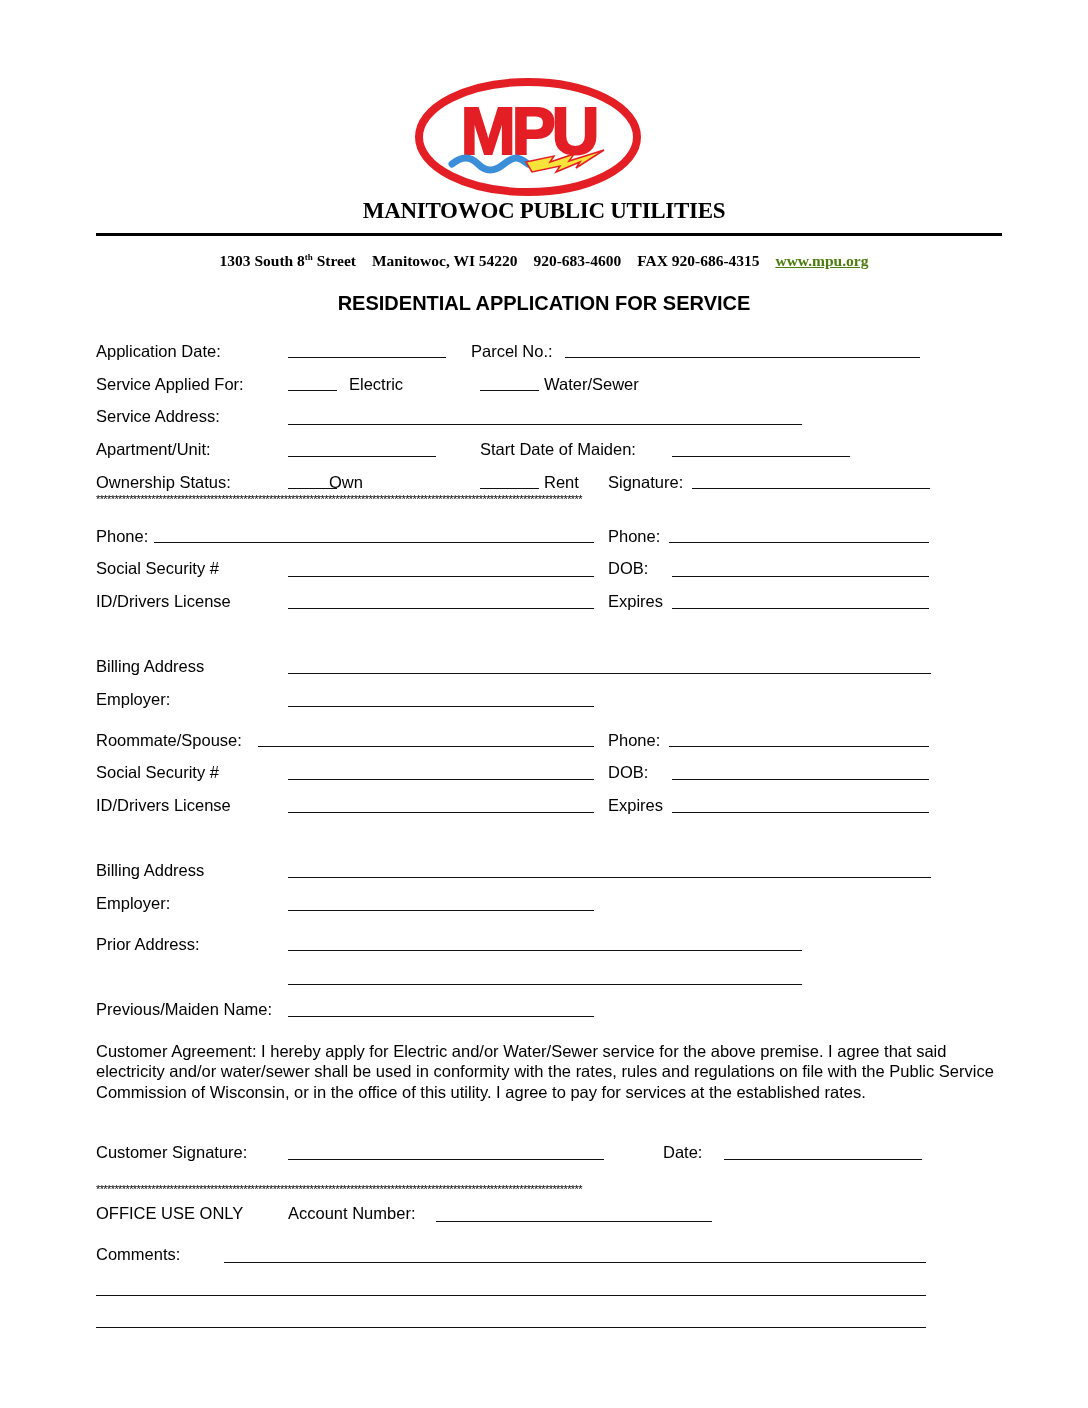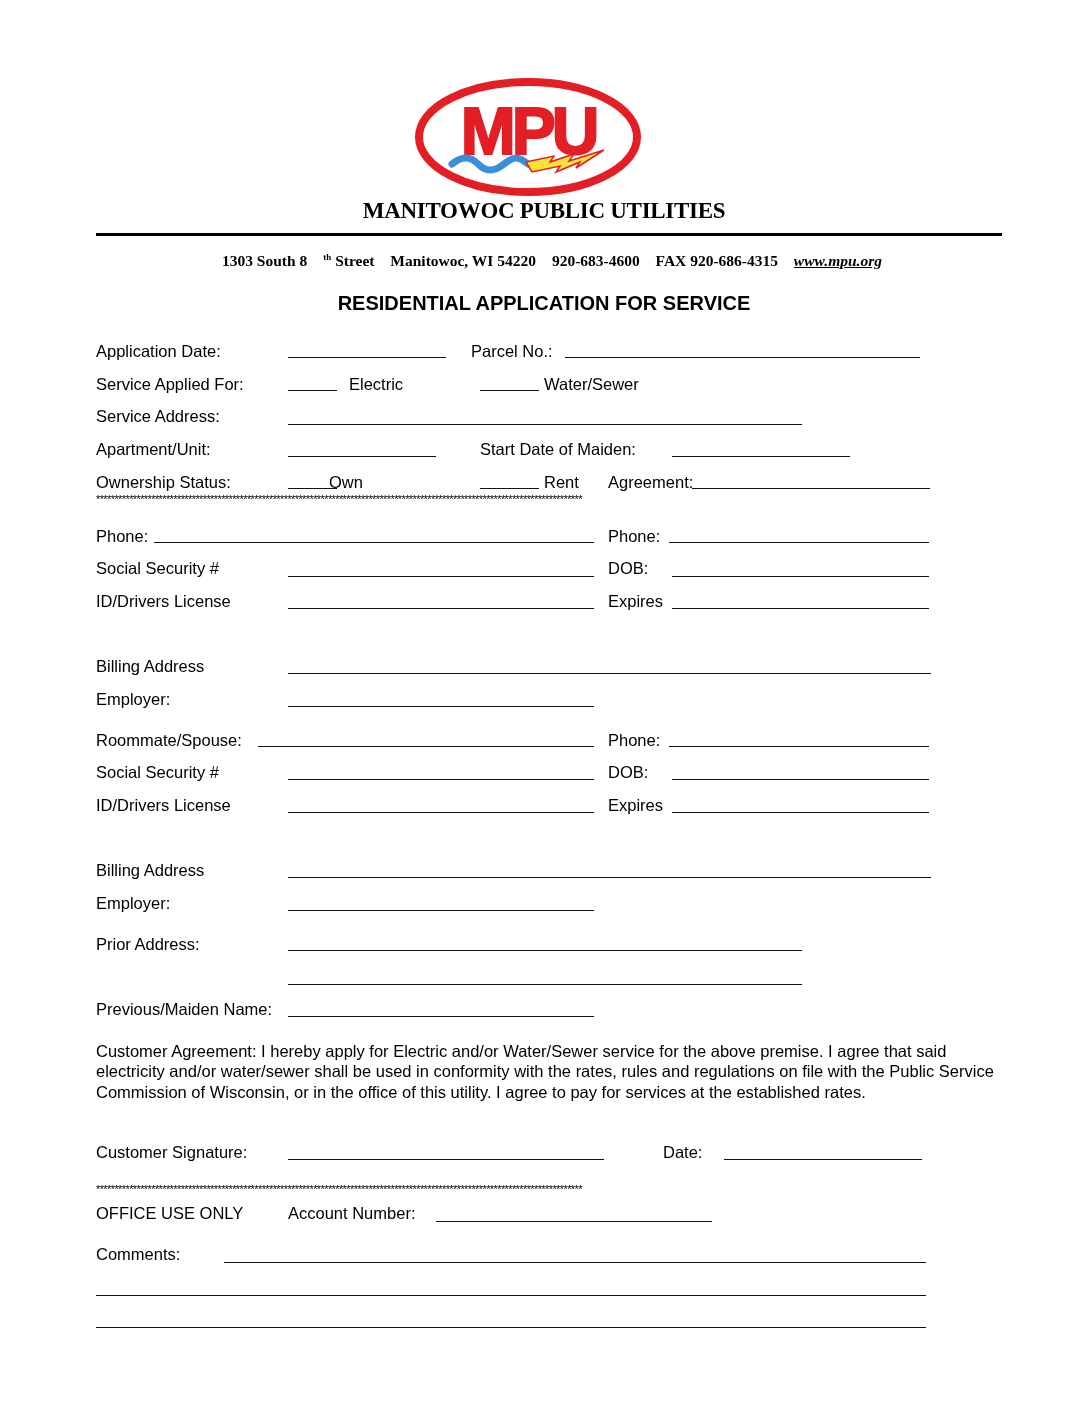--- a/index.html
+++ b/index.html
@@ -7,40 +7,40 @@
   .abs { position: absolute; }
   .sans { font-family: "Liberation Sans", sans-serif; font-size: 16.5px; line-height: 20px; white-space: nowrap; text-align: right; }
   .line { position: absolute; height: 0; border-top: 1.6px solid #111; }
   .stars { position: absolute; font-family: "Liberation Sans", sans-serif; font-size: 11px; letter-spacing: -0.6px; line-height: 10px; white-space: nowrap; overflow: hidden; }
   #logo { position: absolute; left: 414px; top: 78px; width: 228px; height: 118px; }
   #org-title { left: 0; width: 1088px; top: 198px; text-align: center; font-family: "Liberation Serif", serif; font-weight: bold; font-size: 23px; letter-spacing: -0.3px; }
   #header-rule { left: 96px; top: 233px; width: 906px; height: 3px; background: #000; }
   #address-bar { left: 0; width: 1088px; top: 252px; text-align: center; font-family: "Liberation Serif", serif; font-weight: bold; font-size: 15.5px; white-space: nowrap; }
   #address-bar span { margin: 0 6px; }
   #address-bar sup { font-size: 9px; }
-  #website { color: #000000; text-decoration: underline; cursor: pointer; font-style: italic; }
+  #website { color: #4d7c0f; text-decoration: underline; cursor: pointer; }
   #form-title { left: 0; width: 1088px; top: 292px; text-align: center; font-family: "Liberation Sans", sans-serif; font-weight: bold; font-size: 20px; }
   .para { left: 96px; width: 900px; font-family: "Liberation Sans", sans-serif; font-size: 16.5px; line-height: 20.3px; }
   .field { cursor: text; }
 </style>
 </head>
 <body>
 
 <svg id="logo" viewBox="0 0 228 118">
   <ellipse cx="114" cy="59" rx="109" ry="55" fill="#ffffff" stroke="#e31e24" stroke-width="8"></ellipse>
   <text x="114" y="76" text-anchor="middle" font-family="Liberation Sans, sans-serif" font-weight="bold" font-size="66" fill="#e31e24" stroke="#e31e24" stroke-width="2" letter-spacing="-4">MPU</text>
   <path d="M38 86 C48 78, 56 78, 64 86 S80 94, 90 86 S104 78, 114 86" fill="none" stroke="#3a8fd8" stroke-width="7" stroke-linecap="round"></path>
   <path d="M112 84 L140 78 L136 84 L160 76 L155 83 L190 72 L162 90 L166 84 L142 94 L146 88 L118 94 Z" fill="#f7e33a" stroke="#e31e24" stroke-width="1.5"></path>
 </svg>
 
 <div id="org-title" class="abs">MANITOWOC PUBLIC UTILITIES</div>
 <div id="header-rule" class="abs"></div>
 
 <div id="address-bar" class="abs">
-  <span><span style="margin:16px">1303 South 8</span><sup>th</sup><span style="margin:0"> Street</span></span>
+  <span><span style="margin:0">1303 South 8</span><sup>th</sup><span style="margin:0"> Street</span></span>
   <span>Manitowoc, WI  54220</span>
   <span>920-683-4600</span>
   <span>FAX 920-686-4315</span>
   <span id="website">www.mpu.org</span>
 </div>
 
 <div id="form-title" class="abs">RESIDENTIAL APPLICATION FOR SERVICE</div>
 
 <div class="abs sans" style="left:96px;top:341px">Application Date:</div>
 <div class="line field" style="left:288px;top:357px;width:158px"></div>
@@ -59,21 +59,21 @@
 <div class="abs sans" style="left:96px;top:439px">Apartment/Unit:</div>
 <div class="line field" style="left:288px;top:456px;width:148px"></div>
 <div class="abs sans" style="left:480px;top:439px">Start Date of Maiden:</div>
 <div class="line field" style="left:672px;top:456px;width:178px"></div>
 
 <div class="abs sans" style="left:96px;top:472px">Ownership Status:</div>
 <div class="line field" style="left:288px;top:488px;width:49px"></div>
 <div class="abs sans" style="left:329px;top:472px">Own</div>
 <div class="line field" style="left:480px;top:488px;width:59px"></div>
 <div class="abs sans" style="left:544px;top:472px">Rent</div>
-<div class="abs sans" style="left:608px;top:472px">Agreement:</div>
+<div class="abs sans" style="left:608px;top:472px">Signature:</div>
 <div class="line field" style="left:692px;top:488px;width:238px"></div>
 
 <div class="stars" style="left:96px;top:494px;width:850px">************************************************************************************************************************************</div>
 
 <div class="abs sans" style="left:96px;top:526px">Phone:</div>
 <div class="line field" style="left:154px;top:542px;width:440px"></div>
 <div class="abs sans" style="left:608px;top:526px">Phone:</div>
 <div class="line field" style="left:669px;top:542px;width:260px"></div>
 
 <div class="abs sans" style="left:96px;top:558px">Social Security #</div>

